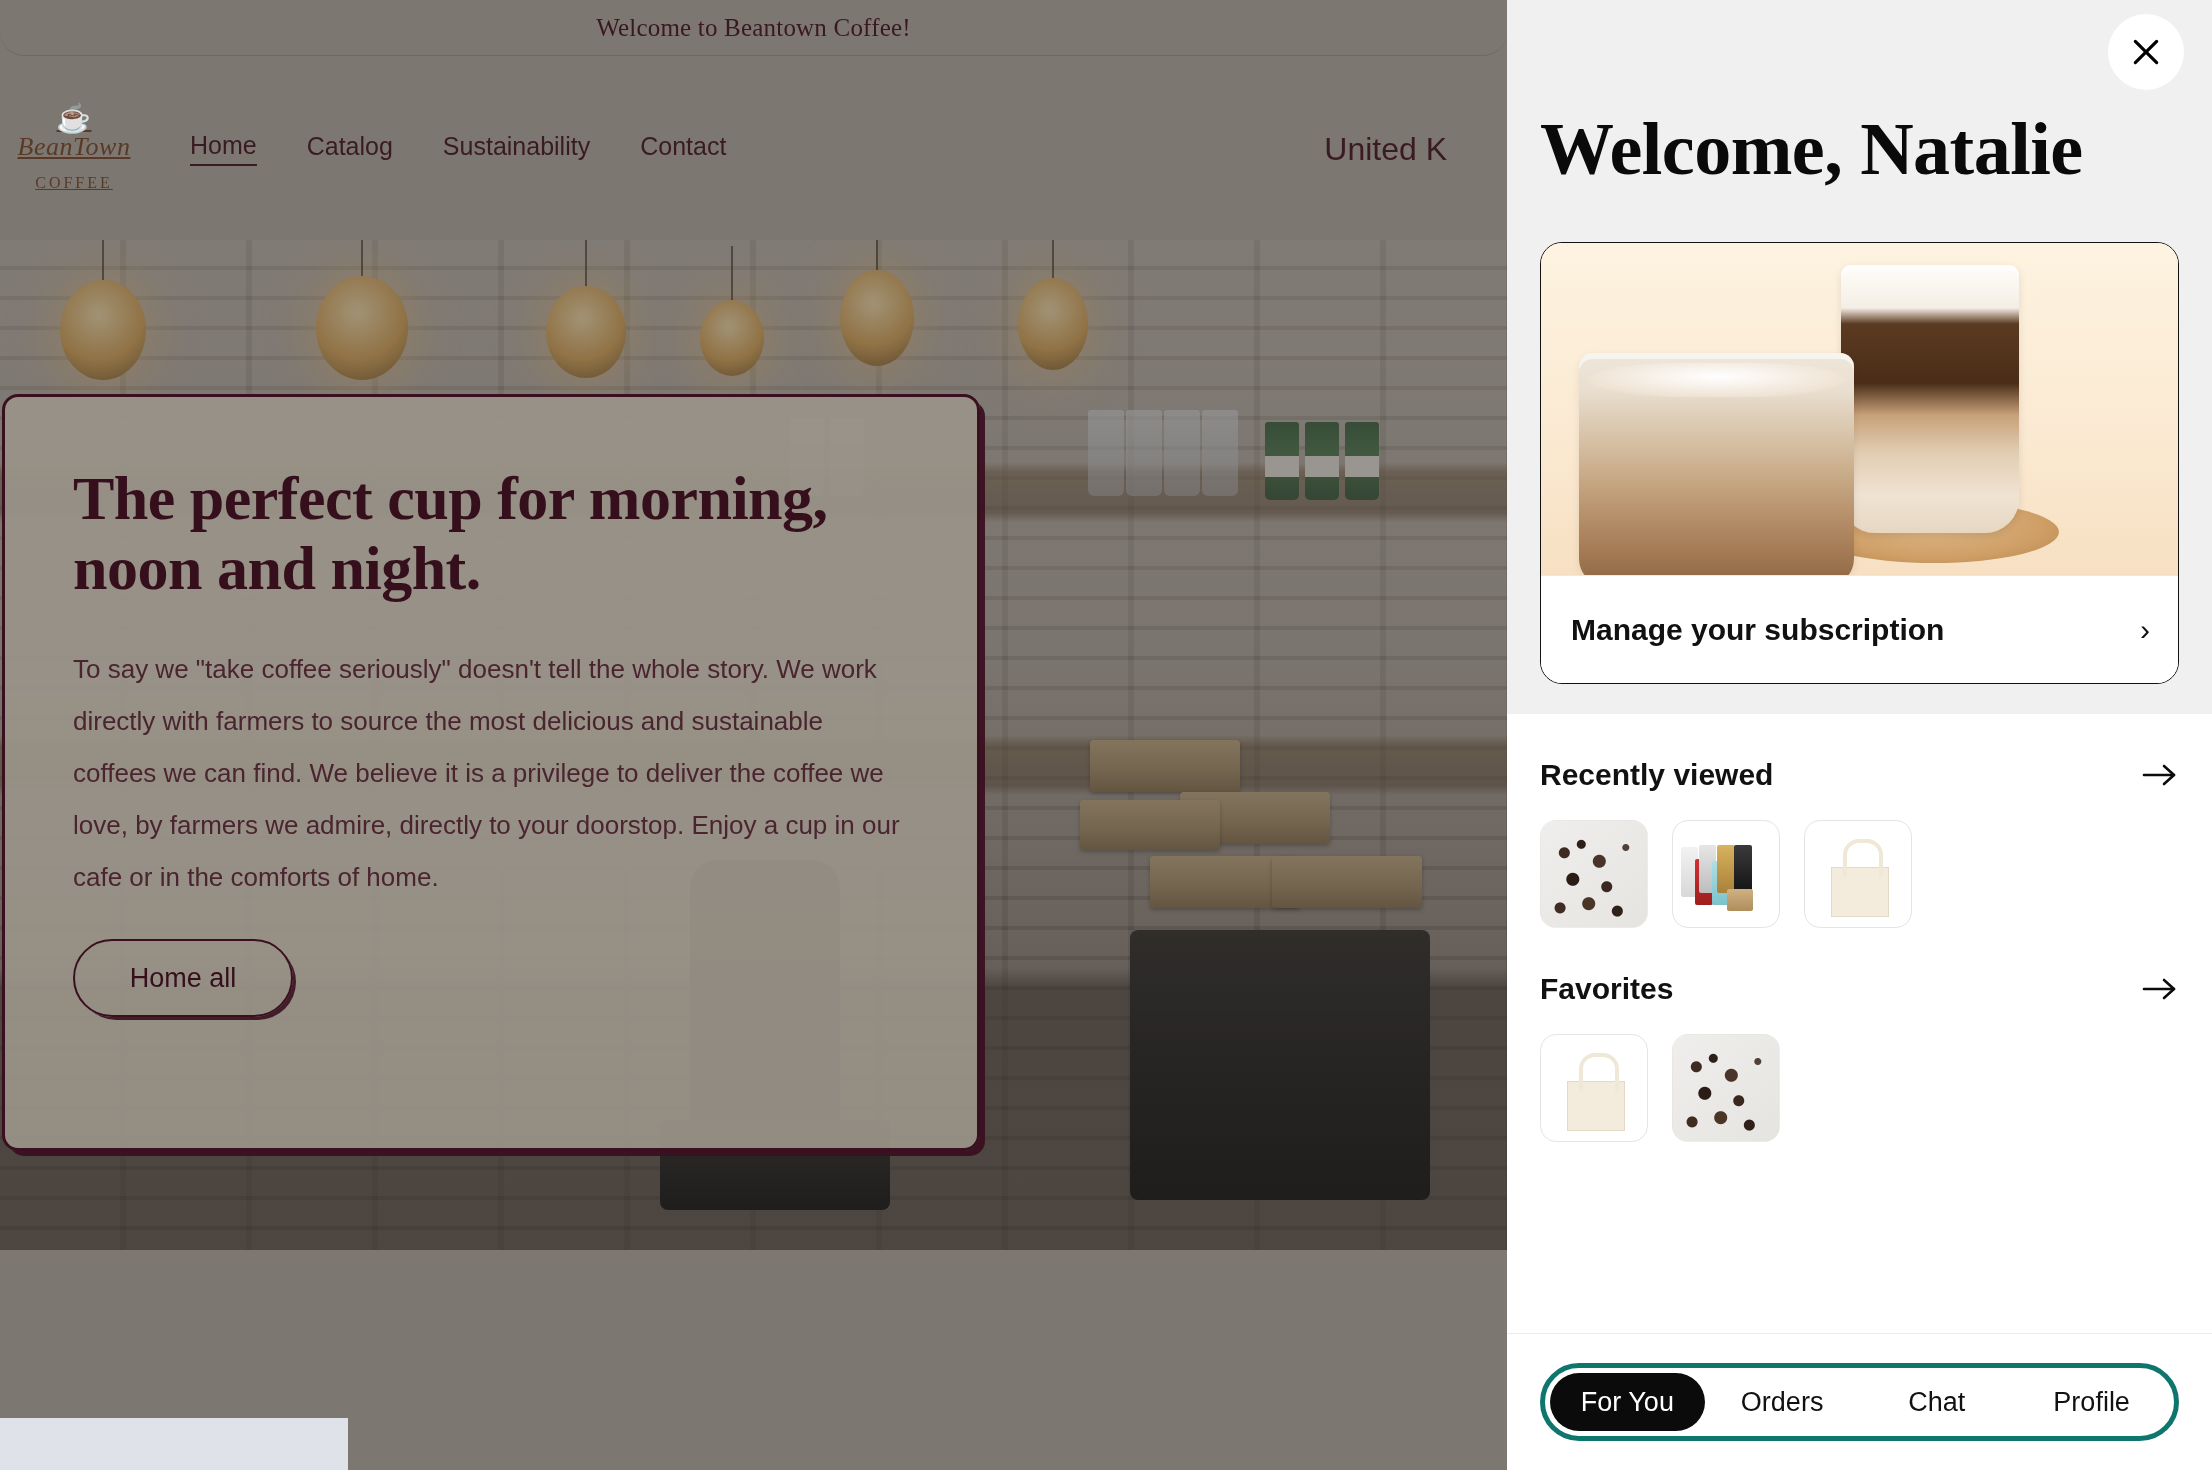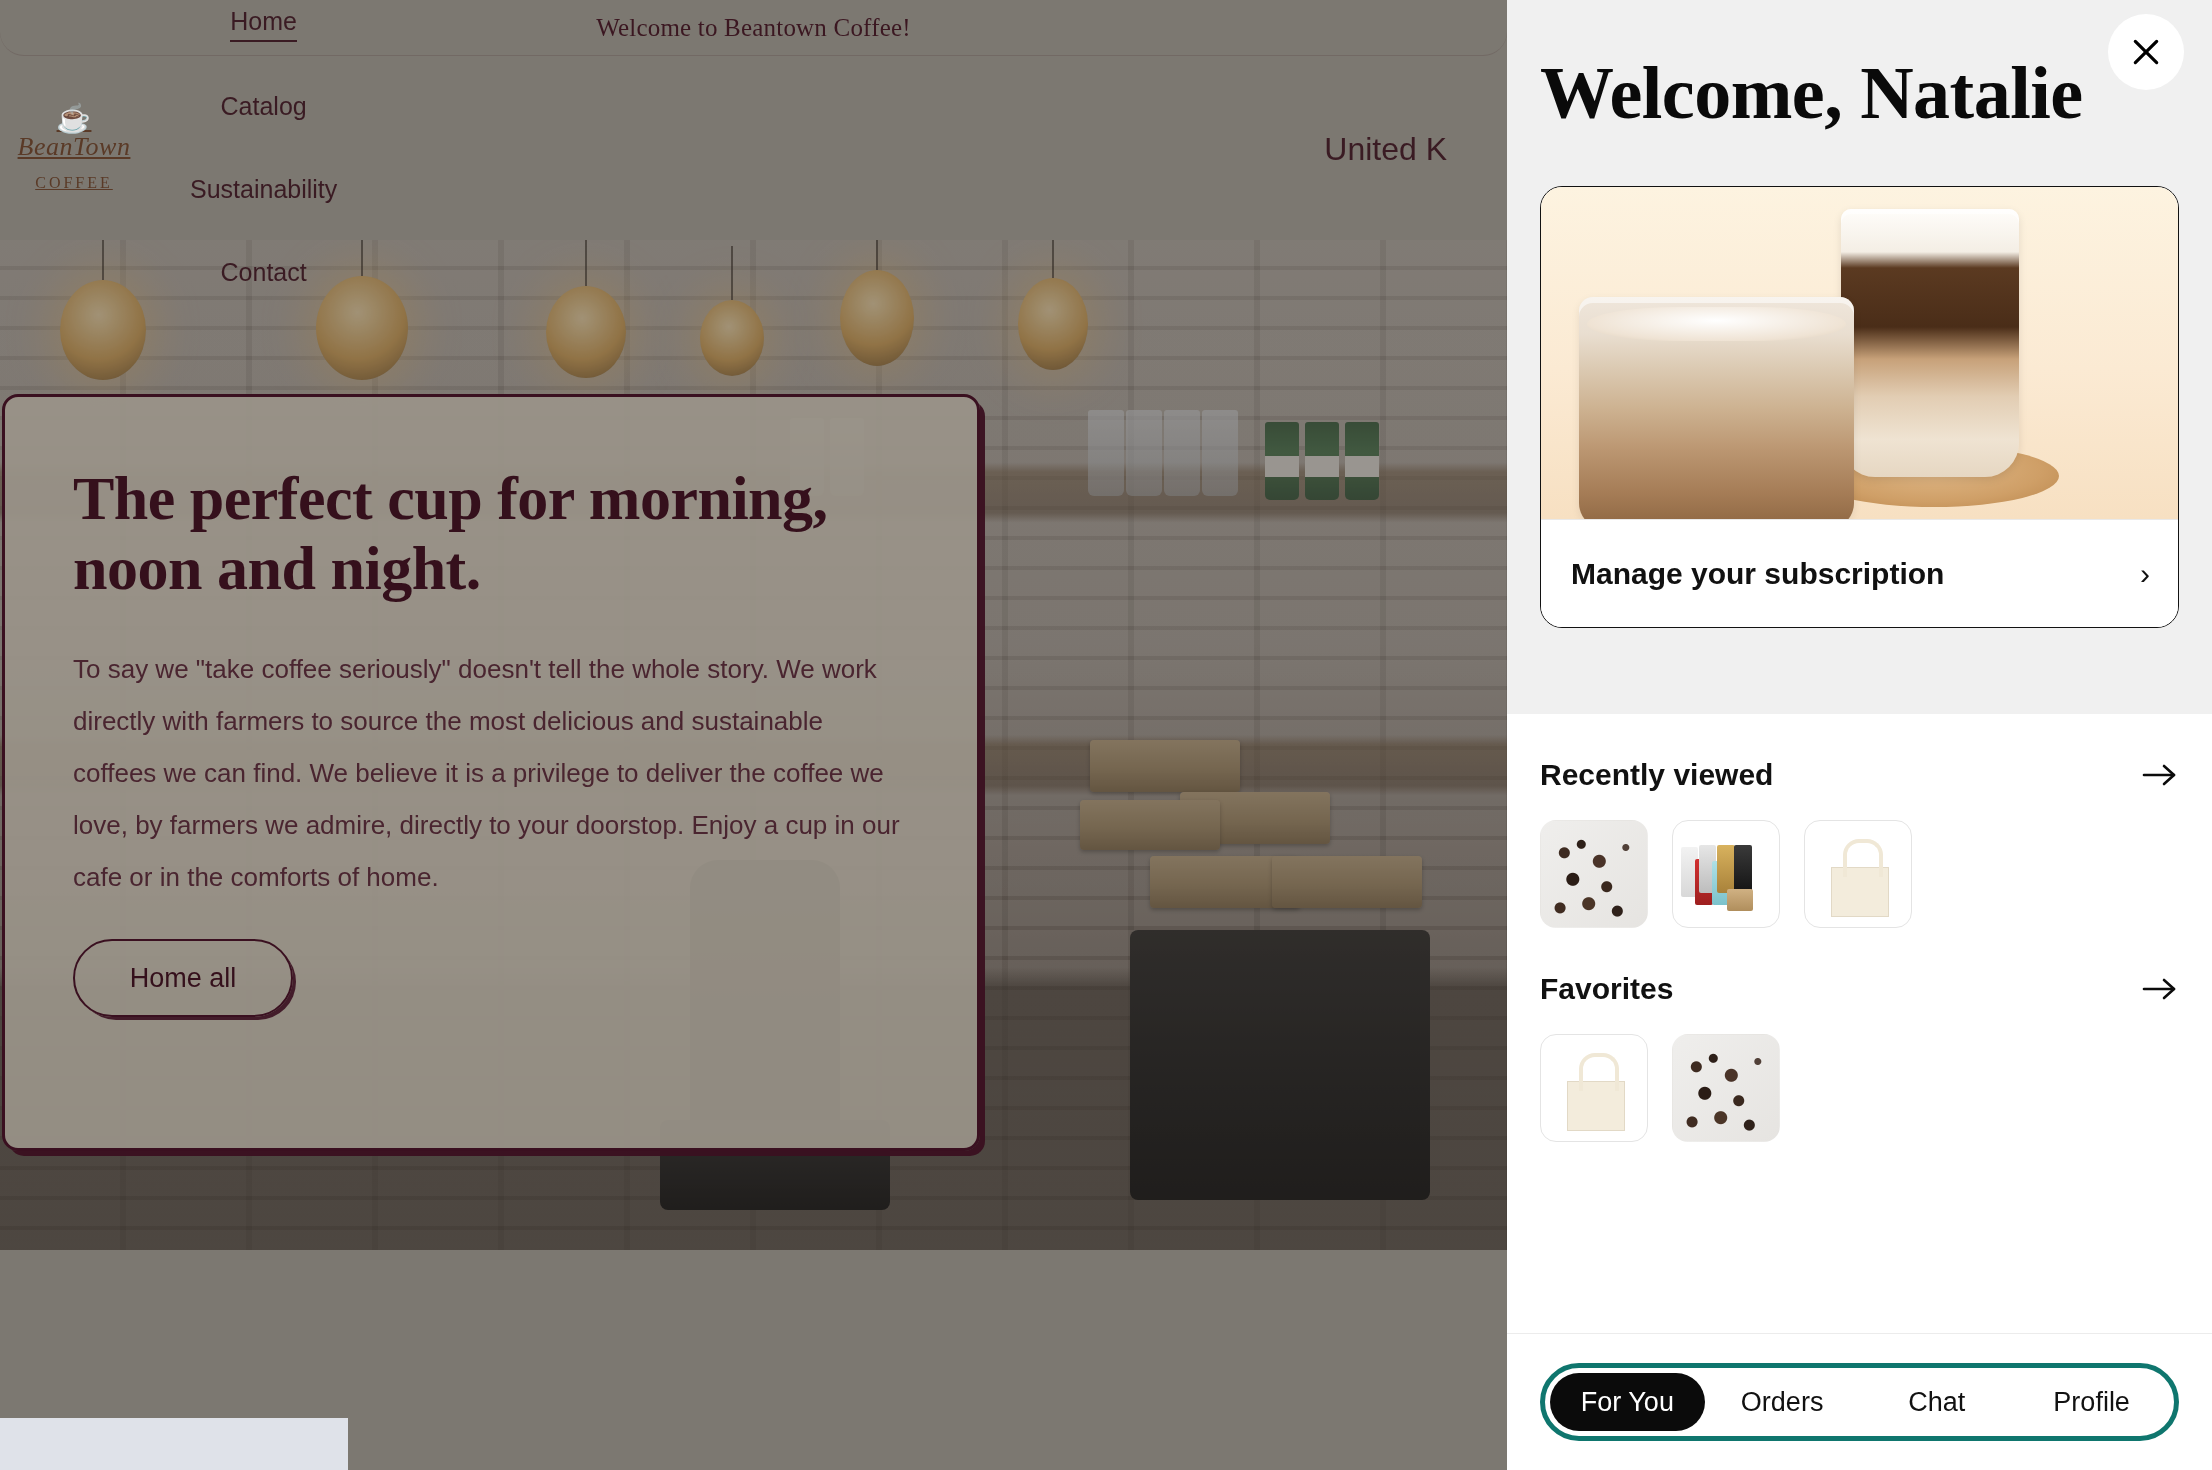--- a/index.html
+++ b/index.html
@@ -104,21 +104,21 @@
   }
   #logo .cupmark { font-size: 28px; line-height: 1; color: #5b3b26; }
   #logo .wordmark {
     font-family: "Liberation Serif", serif; font-style: italic;
     font-size: 26px; letter-spacing: .5px; line-height: 1.05;
   }
   #logo .sub {
     font-family: "Liberation Serif", serif; font-size: 16px;
     letter-spacing: 3px; margin-top: 13px;
   }
-  #main-nav { display: flex; align-items: center; gap: 50px; margin-left: 56px; flex-direction: column; }
+  #main-nav { display: flex; align-items: center; gap: 50px; margin-left: 56px; }
   #main-nav a {
     font-size: 25px; color: #3a1b23; text-decoration: none; padding-bottom: 4px;
   }
   #main-nav a.active { border-bottom: 2px solid #3a1b23; }
   #locale {
     position: absolute; right: 60px; top: 50%; transform: translateY(-50%);
     font-size: 32px; color: #3a1b23; white-space: nowrap;
   }
 
   
@@ -175,21 +175,21 @@
     position: absolute; right: 28px; top: 14px;
     width: 76px; height: 76px; border-radius: 50%;
     background: #ffffff; border: none;
     display: flex; align-items: center; justify-content: center;
     cursor: pointer;
   }
   #close-btn svg { width: 32px; height: 32px; }
   #welcome-title {
     font-family: "Liberation Serif", serif;
     font-size: 74px; line-height: 1; color: #0a0a0a;
-    padding-top: 56px; letter-spacing: -.5px;
+    padding-top: 112px; letter-spacing: -.5px;
   }
 
   #subscription-card {
     margin-top: 56px;
     height: 442px;
     background: #ffffff;
     border: 1px solid #121212;
     border-radius: 22px;
     overflow: hidden;
     display: flex; flex-direction: column;

